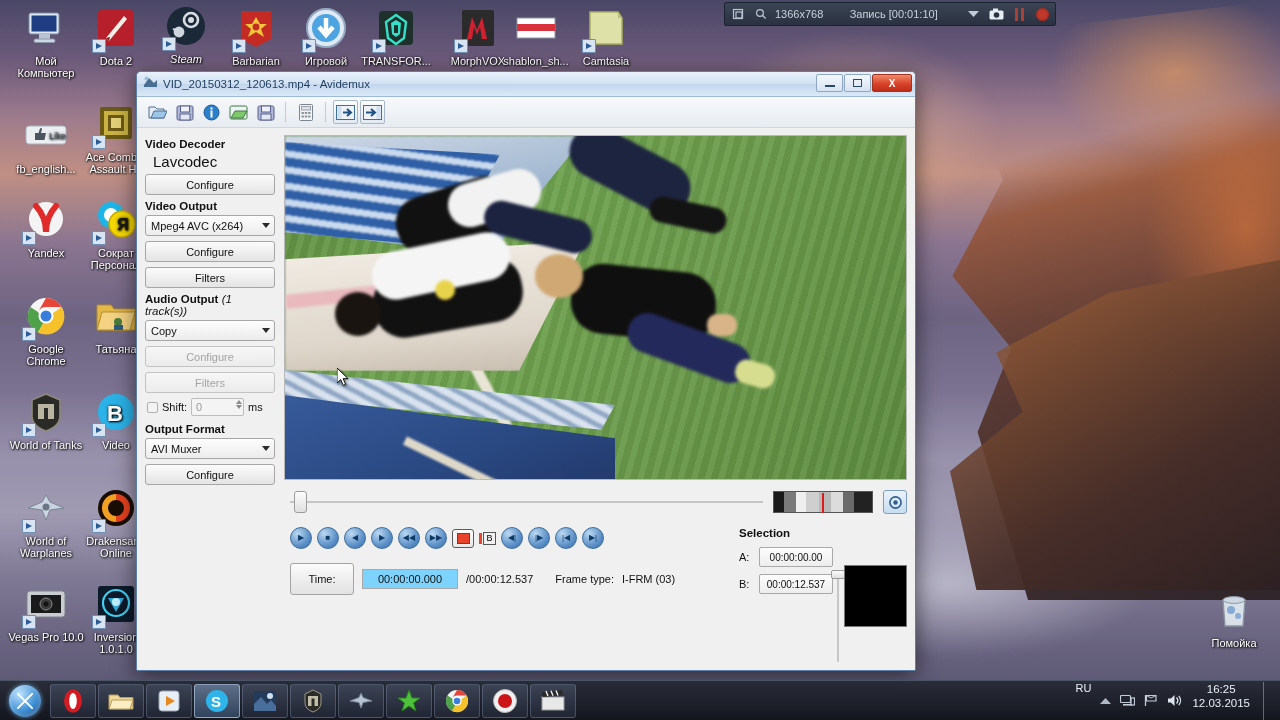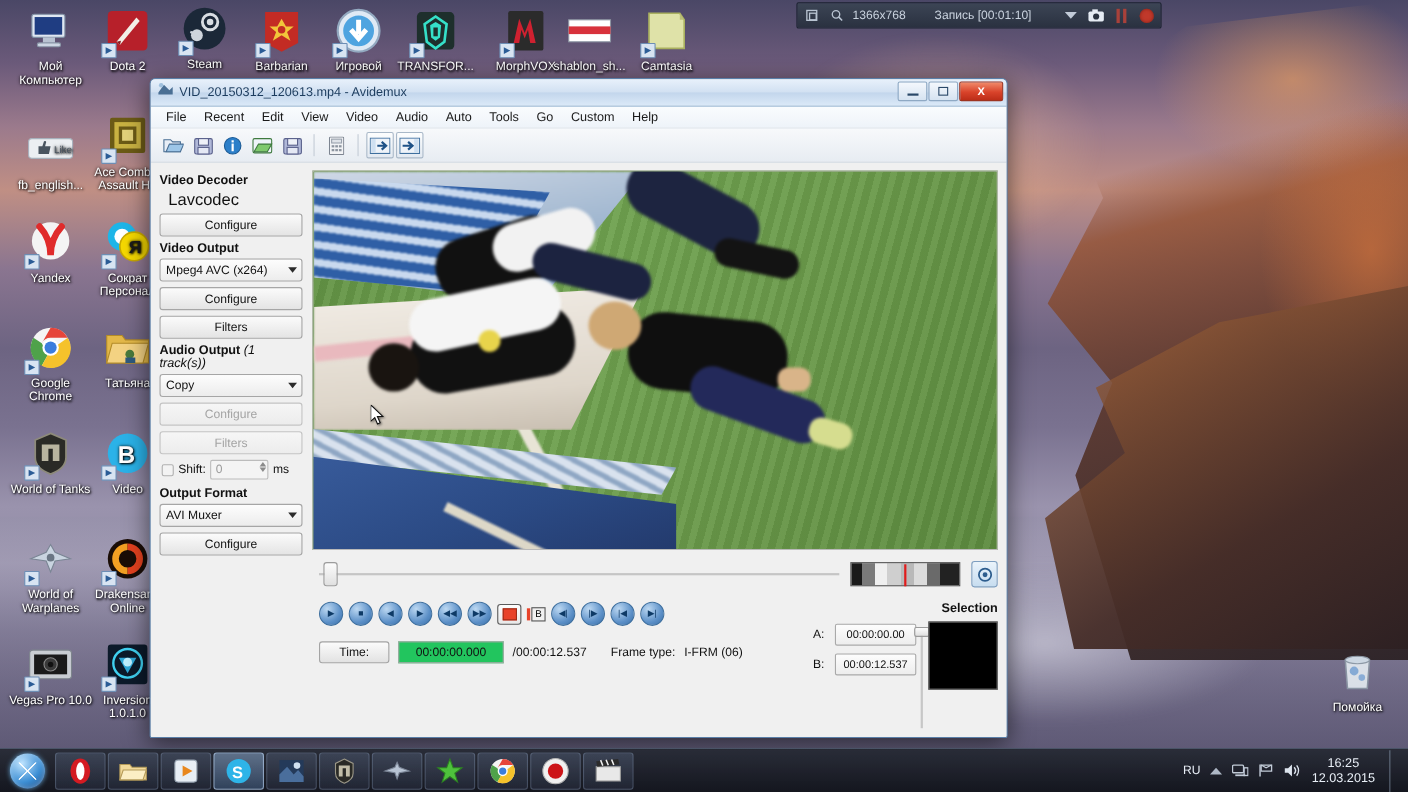--- a/index.html
+++ b/index.html
@@ -385,36 +385,36 @@
     background: linear-gradient(to bottom,#fdfdfd,#e8e8e8);
     border:1px solid #5b5b5b;
   }
   .pbtn.sq .ared { width:13px; height:11px; background:#e8432a; border:1px solid #9c2c19; }
   .ib-marker { display:flex; align-items:center; gap:1px; }
   .ib-marker .redtick { width:3px; height:11px; background:#e8432a; }
   .ib-marker .bsq { width:13px; height:13px; border:1px solid #555; display:flex; align-items:center; justify-content:center; font-size:9px; }
 
   #timerow { display:flex; align-items:center; gap: 8px; margin-top: 14px; font-size:11px; color:#111; }
   .tbl-btn {
-    width: 64px; height:20px;
+    width: 64px; height:32px;
     background: linear-gradient(to bottom,#fbfbfb,#e2e2e2);
     border:1px solid #a4a4a4; border-radius:3px;
     display:flex; align-items:center; justify-content:center; font-size:11px;
     cursor:pointer;
   }
   .tfield {
     width: 96px; height:20px;
-    background:#22c55e; border:1px solid #a9a9a9;
+    background:#7dd3fc; border:1px solid #a9a9a9;
     display:flex; align-items:center; justify-content:center;
     font-size:11px; color:#111;
   }
 
   
   #selpanel { width: 180px; padding-left: 12px; font-size:11px; color:#111; }
-  #selpanel .title { font-weight:bold; font-size:11.5px; margin-bottom: 8px; text-align: right; }
+  #selpanel .title { font-weight:bold; font-size:11.5px; margin-bottom: 8px; }
   .selrow { display:flex; align-items:center; gap:8px; margin-bottom:7px; }
   .selrow .lbl { width:12px; }
   .selbox {
     width: 74px; height:20px;
     background: linear-gradient(to bottom,#fdfdfd,#ededed);
     border:1px solid #a9a9a9; border-radius:2px;
     display:flex; align-items:center; justify-content:center;
     font-size:10px;
   }
   #vslider {
@@ -466,21 +466,21 @@
     border-radius: 3px;
     background: linear-gradient(to bottom, rgba(120,140,175,.26), rgba(60,70,95,.3));
     display:flex; align-items:center; justify-content:center;
     cursor:pointer;
   }
   .tbitem.active {
     background: linear-gradient(to bottom, rgba(160,195,235,.46), rgba(90,130,180,.4));
     border-color: rgba(190,215,245,.6);
   }
   #tray {
-    margin-left: auto; display:flex; align-items:center; gap: 9px;
+    margin-left: auto; display:flex; gap: 9px;
     padding-right: 8px; color:#e8eef6; font-size:11px;
   }
   #clock { text-align:center; line-height:14px; font-size:11.5px; }
   #showdesk { width: 9px; height: 38px; border-left:1px solid rgba(180,200,225,.45); margin-left:4px; }
   .trayicon { cursor:pointer; display:flex; align-items:center; }
 </style>
 </head>
 <body>
 
 <div id="desktop">
@@ -501,21 +501,21 @@
         <span class="lbl">Мой Компьютер</span>
       </div>
       <div class="dicon" style="left: 78px; top: 6px;">
         <div class="glyph"><svg width="44" height="44" viewBox="0 0 44 44">
             <rect x="4" y="4" width="36" height="36" rx="4" fill="#b7202a"></rect>
             <path d="M12 32 L30 10 L33 13 L15 35 Z" fill="#f2efe7"></path>
             <path d="M12 32 L16 31 L15 35 Z" fill="#8a1b20"></path>
           </svg><span class="shortcut-arrow"></span></div>
         <span class="lbl">Dota 2</span>
       </div>
-      <div class="dicon" style="left: 148px; top: 4px;">
+      <div class="dicon" style="left: 148px; top: 4px; font-style: italic;">
         <div class="glyph"><svg width="44" height="44" viewBox="0 0 44 44">
             <circle cx="22" cy="22" r="19" fill="#1b2838"></circle>
             <circle cx="27" cy="16" r="7" fill="none" stroke="#d8dde3" stroke-width="2.6"></circle>
             <circle cx="27" cy="16" r="3" fill="#d8dde3"></circle>
             <circle cx="15" cy="28" r="5.4" fill="#cfd5dc"></circle>
             <path d="M9 25 L17 28" stroke="#cfd5dc" stroke-width="2"></path>
           </svg><span class="shortcut-arrow"></span></div>
         <span class="lbl">Steam</span>
       </div>
       <div class="dicon" style="left: 218px; top: 6px;">
@@ -727,33 +727,20 @@
       <span class="wbtn">
           <span class="minbar"></span>
         </span>
       <span class="wbtn">
           <span class="maxsq"></span>
         </span>
       <span class="wbtn close">X</span>
     </span>
   </div>
 
-  <div id="menubar">
-      <span class="mi">File</span>
-      <span class="mi">Recent</span>
-      <span class="mi">Edit</span>
-      <span class="mi">View</span>
-      <span class="mi">Video</span>
-      <span class="mi">Audio</span>
-      <span class="mi">Auto</span>
-      <span class="mi">Tools</span>
-      <span class="mi">Go</span>
-      <span class="mi">Custom</span>
-      <span class="mi">Help</span>
-    </div>
 
   <div id="toolbar">
     <span class="tbtn">
       <svg width="19" height="17" viewBox="0 0 19 17">
           <path d="M1 14 L1 3 L7 3 L9 5 L16 5 L16 14 Z" fill="#e8eef6" stroke="#4a6f94"></path>
           <path d="M3 14 L6 7 L19 7 L16 14 Z" fill="#9dc6e8" stroke="#4a6f94"></path>
         </svg>
     </span>
     <span class="tbtn">
       <svg width="18" height="17" viewBox="0 0 18 17">
@@ -950,21 +937,21 @@
               </span>
               <span class="pbtn">
                 <span style="font-size: 8px; color: rgb(14, 58, 102); line-height: 1;">▶|</span>
               </span>
             </div>
           <div id="timerow">
             <span class="tbl-btn">Time:</span>
             <span class="tfield">00:00:00.000</span>
             <span>/00:00:12.537</span>
             <span style="margin-left:14px">Frame type:</span>
-            <span>I-FRM (06)</span>
+            <span>I-FRM (03)</span>
           </div>
         </div>
 
         <div id="selpanel">
           <div class="title">Selection</div>
           <div class="selrow">
             <span class="lbl">A:</span>
             <span class="selbox">00:00:00.00</span>
           </div>
           <div class="selrow">

